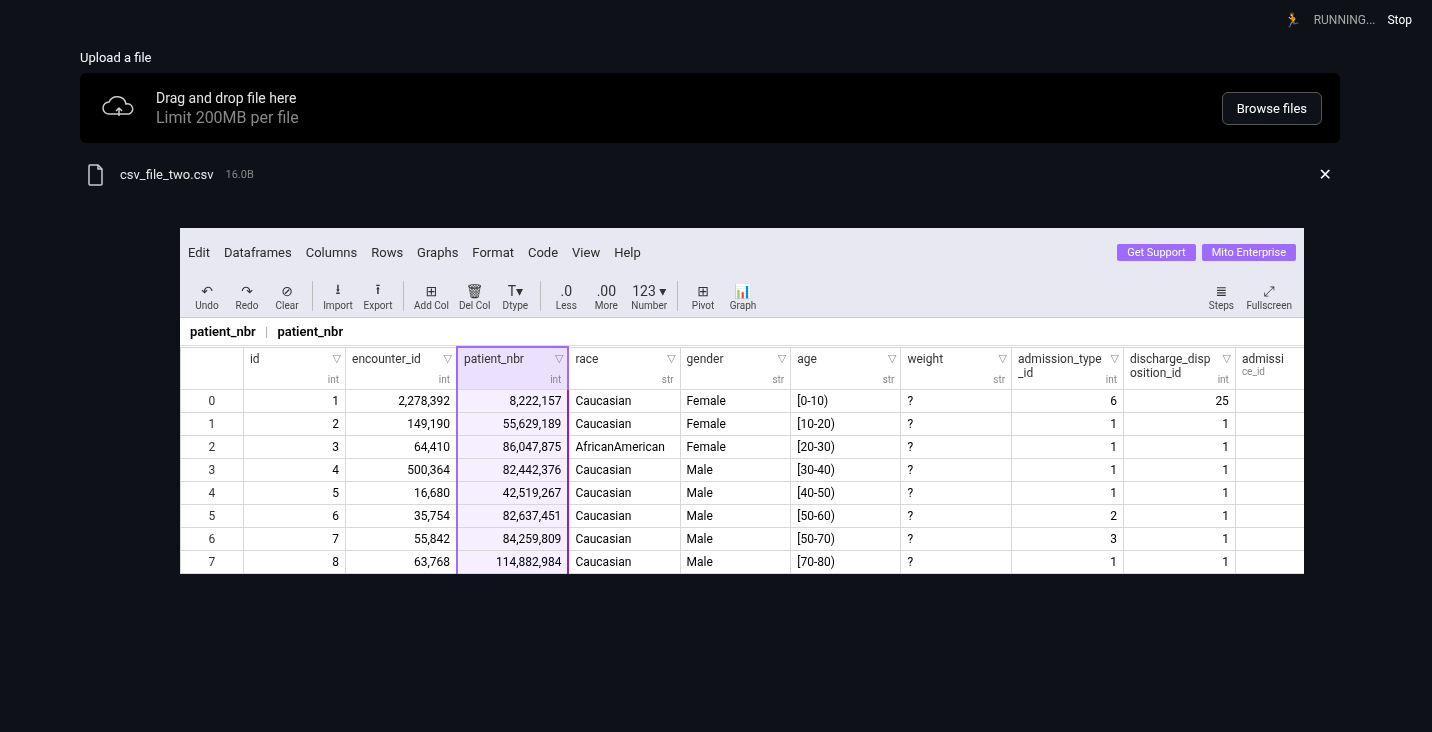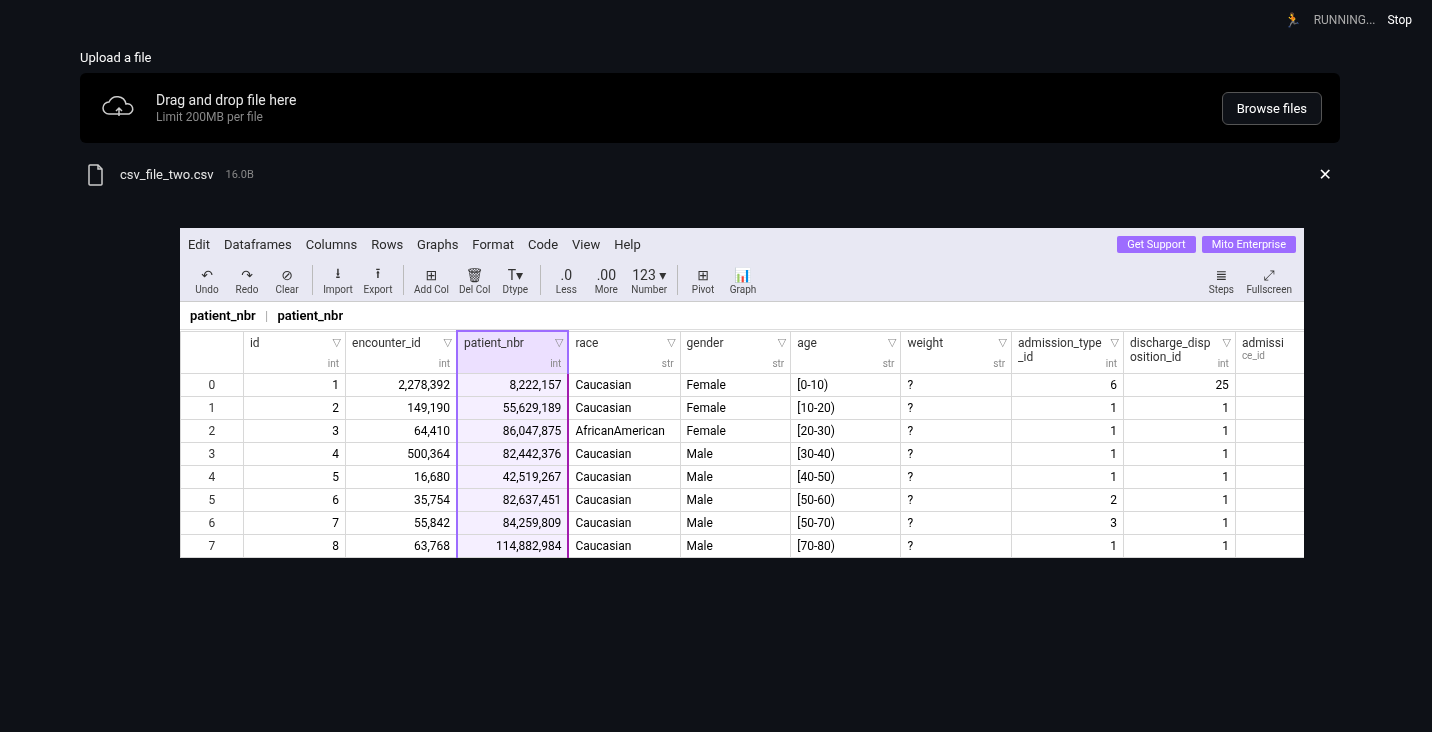--- a/index.html
+++ b/index.html
@@ -10,31 +10,31 @@
 .run-icon { font-size: 14px; }
 
 .main { padding: 50px 80px 30px 80px; max-width: 1420px; }
 h1 { font-size: 42px; font-weight: 500; margin-bottom: 30px; color: #fafafa; }
 
 .upload-label { font-size: 13px; margin-bottom: 8px; display: block; }
 .dropzone { background: #000000; border-radius: 6px; padding: 14px 18px; display: flex; align-items: center; gap: 16px; margin-bottom: 18px; }
 .cloud-icon { width: 42px; height: 42px; flex-shrink: 0; display:flex; align-items:center; justify-content:center; color:#ccc; }
 .dz-text { flex: 1; }
 .dz-title { font-size: 14px; color: #e6e6e6; }
-.dz-subtitle { font-size: 12px; color: #888; margin-top: 2px; }
+.dz-subtitle { font-size: 16px; color: #888; margin-top: 2px; }
 .browse-btn { background: #0e1117; border: 1px solid #555; color: #fff; padding: 8px 14px; border-radius: 6px; font-size: 13px; cursor: pointer; }
 
 .file-row { display: flex; align-items: center; gap: 12px; font-size: 13px; padding: 0 4px; }
 .file-icon { width: 24px; height: 24px; display:flex; align-items:center; justify-content:center; color:#ccc;}
 .file-name { color: #e6e6e6; }
 .file-size { color: #888; font-size: 11px; }
 .file-close { margin-left: auto; cursor: pointer; font-size: 16px; color: #fff; padding: 4px; }
 
 .mito { margin-top: 40px; margin-left: 100px; width: 1124px; background: #fff; color: #000; border-radius: 0; }
-.mito-top { background: #e8e8f3; display: flex; align-items: center; padding: 8px 8px; gap: 14px; font-size: 13px; }
+.mito-top { background: #e8e8f3; display: flex; align-items: center; padding: 16px 8px; gap: 14px; font-size: 13px; }
 .mito-menu-item { cursor: pointer; color: #2a2a2a; }
 .mito-top-right { margin-left: auto; display: flex; gap: 6px; }
 .pill { background: #9d6cff; color: #fff; font-size: 11px; padding: 2px 10px; border-radius: 2px; cursor: pointer; }
 
 .mito-toolbar { background: #e8e8f3; display: flex; align-items: flex-end; padding: 4px 8px 6px 8px; gap: 2px; border-bottom: 1px solid #ccc; }
 .tb-item { display: flex; flex-direction: column; align-items: center; font-size: 10px; color: #444; min-width: 38px; cursor: pointer; padding: 0 4px;}
 .tb-icon { height: 18px; font-size: 14px; color:#333; display:flex; align-items:center; justify-content:center; }
 .tb-sep { width: 1px; background: #bbb; height: 30px; margin: 0 4px; }
 .tb-spacer { flex: 1; }
 

